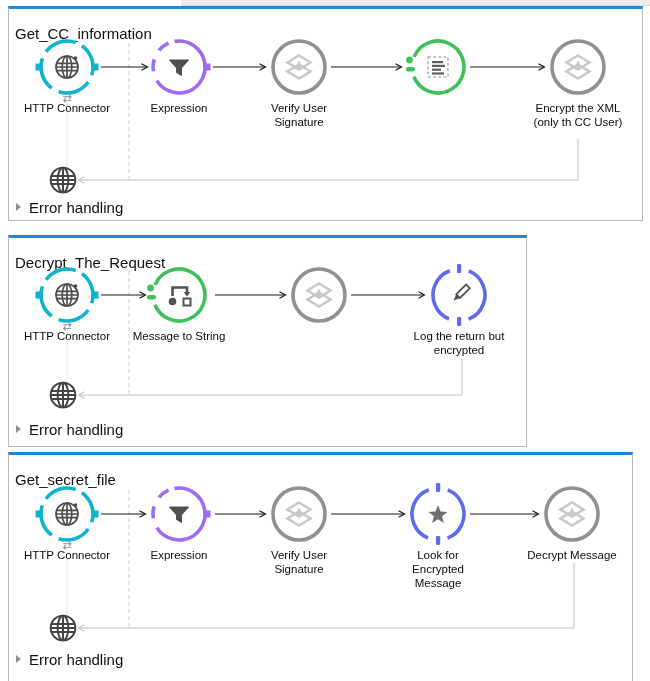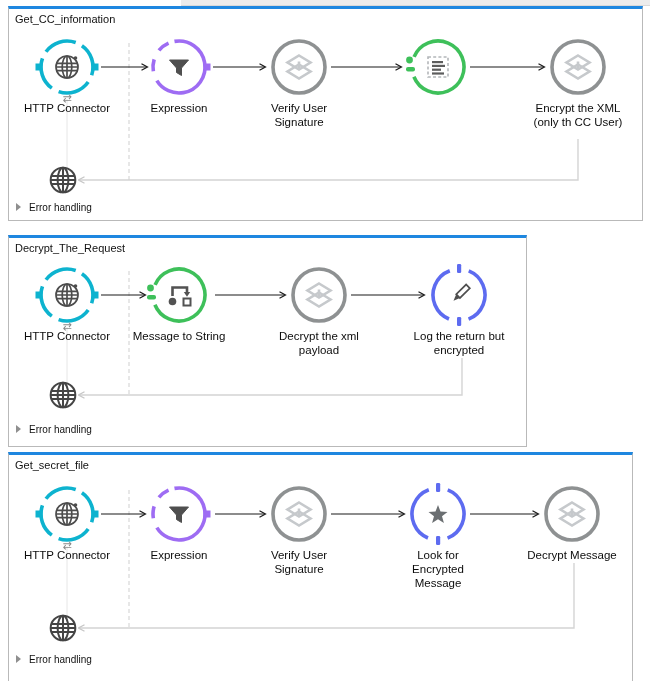--- a/index.html
+++ b/index.html
@@ -2,21 +2,21 @@
 <html style="--c-http: #0db3cf; --c-expression: #9e6cf3; --c-transform_green: #3ec05a; --c-logger_blue: #5d6bf0; --c-processor_gray: #8e9192; --c-processor_icon_gray: #c6c9cc; --c-icon_dark: #4f4f4f; --c-flow_top_border: #1e87e0; --c-return_line: #d4d4d4;"><head>
 <meta charset="utf-8">
 <style>
   html,body{margin:0;padding:0;background:#ffffff;}
   body{width:650px;height:681px;position:relative;font-family:"Liberation Sans", sans-serif;overflow:hidden;}
 
   .top-strip{position:absolute;left:181px;top:0;right:0;height:5px;background:#ececec;border-bottom:1px solid #d9d9d9;}
 
   .flow{position:absolute;background:#fff;border:1px solid #b9b9b9;
         border-top:3px solid var(--c-flow_top_border,#1e87e0);box-sizing:border-box;}
-  .flow-title{position:absolute;left:6px;top:4px;font-size:11px;color:#111;}
+  .flow-title{position:absolute;left:6px;top:16px;font-size:15px;color:#111;}
 
   .overlay{position:absolute;left:0;top:0;pointer-events:none;overflow:visible;}
 
   .node{position:absolute;width:64px;height:64px;}
   .node svg{overflow:visible;display:block;}
   .node-label{position:absolute;transform:translateX(-50%);text-align:center;
               white-space:pre-line;font-size:11.5px;line-height:14px;color:#0c0c0c;width:140px;}
 
   .ring{fill:none;stroke-width:3.6px;}
   .ring-http{stroke:var(--c-http,#0db3cf);}
@@ -33,21 +33,21 @@
   .globe{stroke:#4c4c4c;stroke-width:1.7px;fill:none;}
   .globe-dark{stroke:#454545;stroke-width:1.8px;fill:none;}
   .sep{stroke:#cfcfcf;stroke-width:1px;stroke-dasharray:4 3;}
   .thin{stroke:#e6e6e6;stroke-width:1px;}
   .flowline{stroke:#1a1a1a;stroke-width:1.2px;fill:none;}
   .retline{stroke:var(--c-return_line,#d4d4d4);stroke-width:1.4px;fill:none;}
   .xchg{font-size:11px;fill:#8a8a8a;text-anchor:middle;font-family:"DejaVu Sans",sans-serif;}
 
   .err-row{position:absolute;left:7px;display:flex;align-items:center;gap:8px;height:14px;}
   .err-tri{width:0;height:0;border-left:5px solid #8f8f8f;border-top:4px solid transparent;border-bottom:4px solid transparent;}
-  .err-label{font-size:10px;color:#111;}
+  .err-label{font-size:15px;color:#111;}
   .defs-holder{position:absolute;width:0;height:0;}
 </style>
 </head>
 <body>
 
 <svg class="defs-holder" aria-hidden="true">
   <defs>
     <g id="globe-def">
       <circle r="11"></circle>
       <ellipse rx="4.8" ry="11"></ellipse>
@@ -187,22 +187,20 @@
       <rect class="blue-fill" x="30" y="54" width="4.2" height="9" rx="1.3"></rect>
       <g transform="rotate(45 32 32)">
         <rect x="29.6" y="19.5" width="5.2" height="14" fill="none" stroke="#4f4f4f" stroke-width="1.7"></rect>
         <path d="M29.6,33.5 L32.2,40 L34.8,33.5 Z" fill="#4f4f4f"></path>
       </g>
     </svg>
   </div>
 
   <div class="node-label" style="left:58px;top:91px;">HTTP Connector</div>
   <div class="node-label" style="left:170px;top:91px;">Message to String</div>
-  <div class="node-label" style="left:310px;top:91px;">Decrypt the xml
-payload</div>
   <div class="node-label" style="left:450px;top:91px;">Log the return but
 encrypted</div>
 
   <div class="err-row" style="top:184px;">
     <div class="err-tri"></div>
     <div class="err-label">Error handling</div>
   </div>
 </div>
 
 <div class="flow" style="left:8px;top:452px;width:625px;height:254px;">

